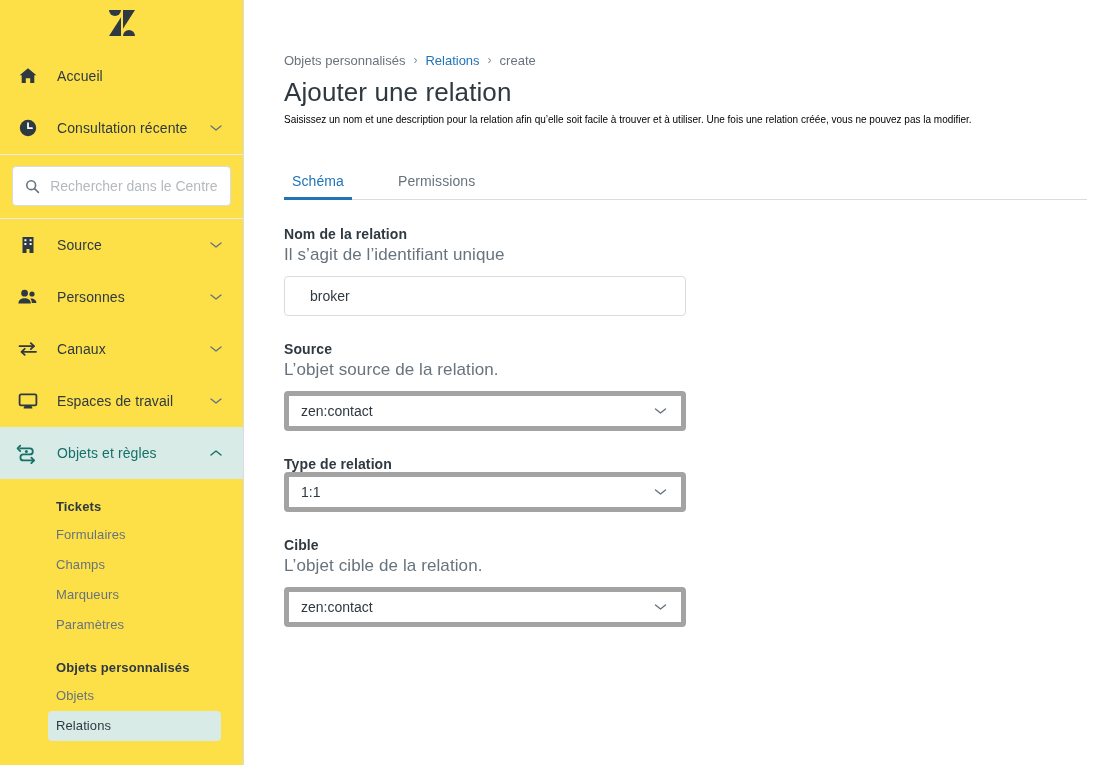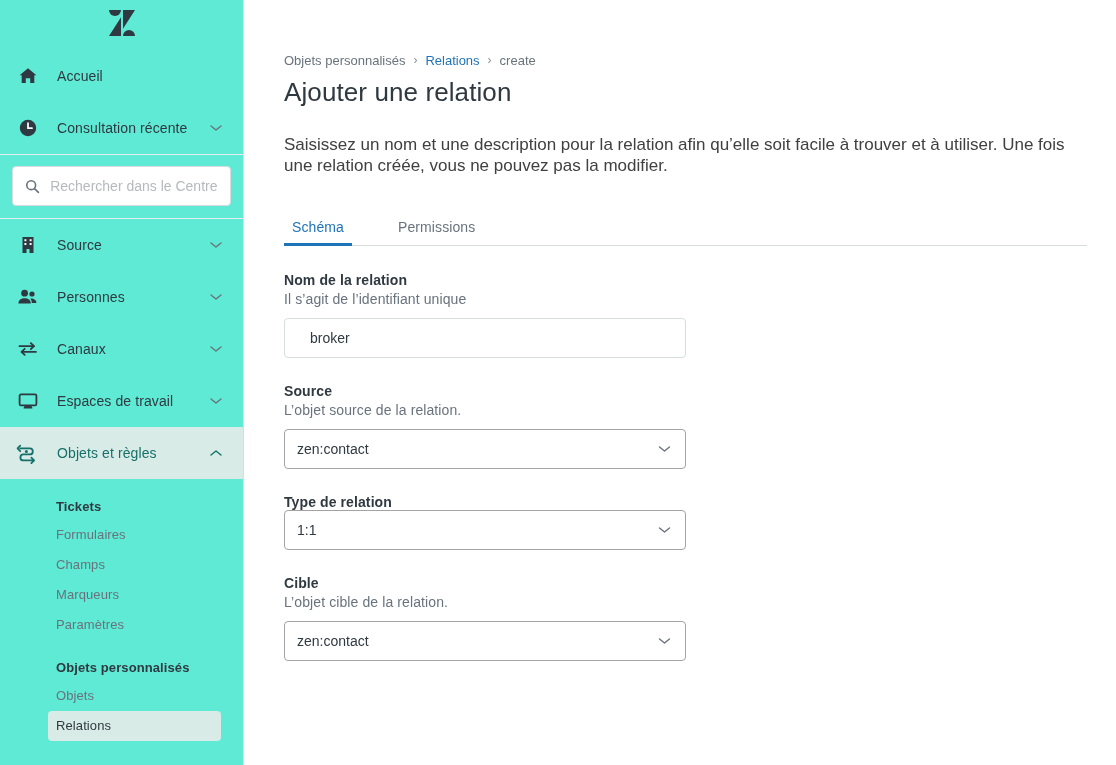--- a/index.html
+++ b/index.html
@@ -17,21 +17,21 @@
     display: flex;
     width: 1116px;
     height: 765px;
   }
 
   
   .sidebar {
     width: 244px;
     min-width: 244px;
     height: 765px;
-    background: #5eead4;
+    background: #fde047;
     border-right: 1px solid #d8dcde;
     position: relative;
     overflow: hidden;
   }
 
   .brand {
     height: 46px;
     display: flex;
     align-items: center;
     justify-content: center;
@@ -176,24 +176,24 @@
 
   .page-title {
     font-size: 26px;
     font-weight: normal;
     color: #2f3941;
     margin-top: 17px;
     letter-spacing: 0.1px;
   }
 
   .page-desc {
-    font-size: 17px;
-    color: #404040;
+    font-size: 10px;
+    color: #000000;
     line-height: 21px;
-    margin-top: 26px;
+    margin-top: 1px;
     width: 798px;
   }
 
   .tabs {
     margin-top: 36px;
     width: 803px;
     border-bottom: 1px solid #d8dcde;
     display: flex;
     align-items: flex-end;
     height: 34px;
@@ -223,21 +223,21 @@
   }
 
   .field { margin-bottom: 25px; }
   .field-label {
     font-size: 14px;
     font-weight: bold;
     color: #2f3941;
     letter-spacing: 0.1px;
   }
   .field-hint {
-    font-size: 14px;
+    font-size: 17px;
     color: #68737d;
     margin-top: 3px;
     letter-spacing: 0.1px;
   }
 
   .input-box {
     margin-top: 11px;
     width: 402px;
     height: 40px;
     border: 1px solid #d8dcde;
@@ -251,21 +251,21 @@
   .input-box .val {
     font-size: 14px;
     color: #2f3941;
     padding-left: 13px;
   }
 
   .select-box {
     margin-top: 11px;
     width: 402px;
     height: 40px;
-    border: 1px solid #a3a3a3;
+    border: 5px solid #a3a3a3;
     border-radius: 4px;
     background: #ffffff;
     display: flex;
     align-items: center;
     justify-content: space-between;
     padding: 0 14px 0 12px;
     cursor: pointer;
   }
   .select-box .val {
     font-size: 14px;

